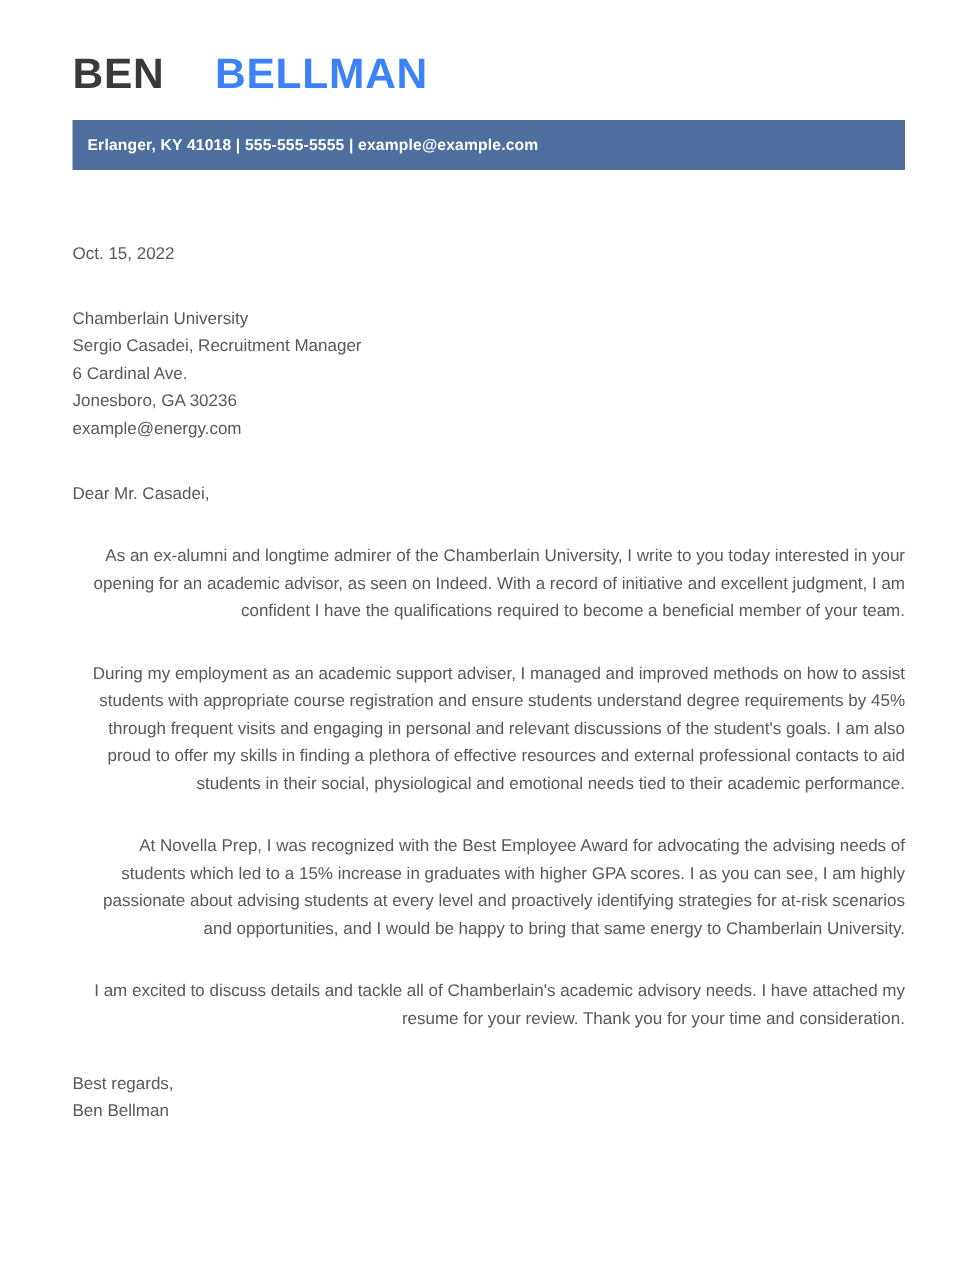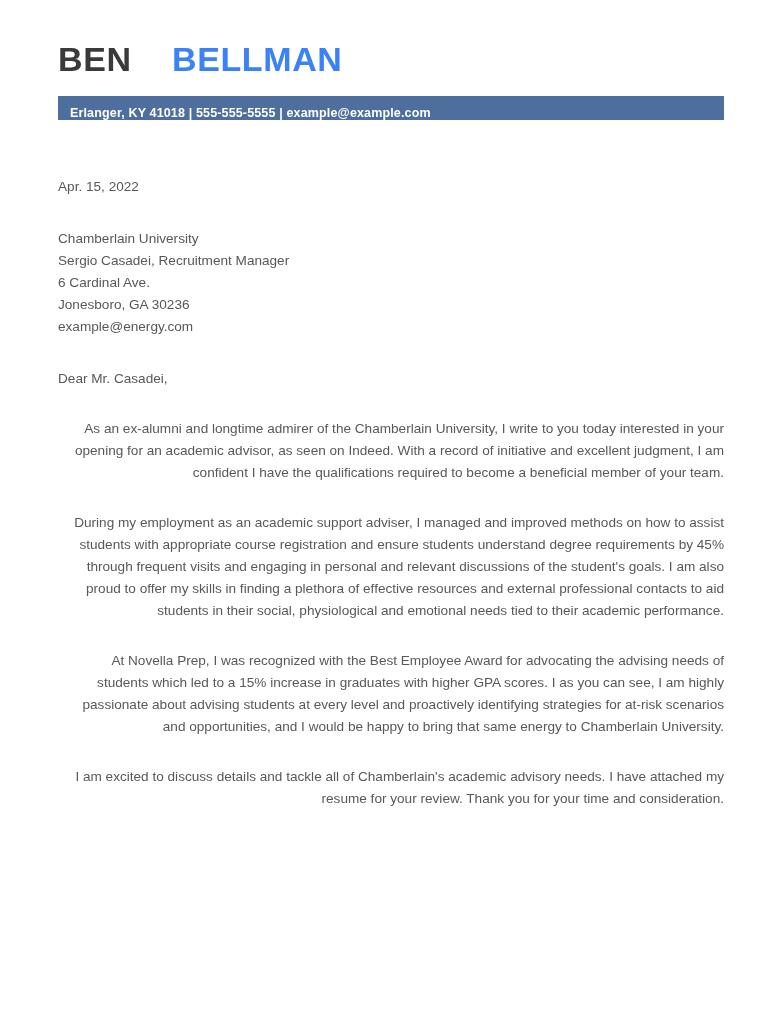--- a/index.html
+++ b/index.html
@@ -40,23 +40,23 @@
     font-weight: bold;
     letter-spacing: 0.6px;
     text-align: right;
   }
   .name-first { color: #3a3a3c; }
   .name-last  { color: #3b82f6; margin-left: 36px; }
 
   .contact-bar {
     margin-top: 20px;
     background: #4e6f9e;
-    height: 24px;
+    height: 40px;
     display: flex;
-    align-items: flex-end;
+    align-items: center;
     padding: 0 12px;
     box-sizing: border-box;
   }
   .contact-text {
     color: #ffffff;
     font-size: 12.5px;
     font-weight: bold;
     letter-spacing: 0.15px;
     white-space: nowrap;
   }
@@ -97,33 +97,37 @@
     <div class="name-block">
       <span class="name-first">BEN</span><span> </span><span class="name-last">BELLMAN</span>
     </div>
 
     <div class="contact-bar">
       <span class="contact-text">Erlanger, KY 41018  |  555-555-5555  |  example@example.com</span>
     </div>
 
     <div class="letter">
 
-      <div class="date">Apr. 15, 2022</div>
+      <div class="date">Oct. 15, 2022</div>
 
       <div class="recipient">
         <div>Chamberlain University</div>
         <div>Sergio Casadei, Recruitment Manager</div>
         <div>6 Cardinal Ave.</div>
         <div>Jonesboro, GA 30236</div>
         <div>example@energy.com</div>
       </div>
 
       <div class="salutation">Dear Mr. Casadei,</div>
 
       <div class="para">As an ex-alumni and longtime admirer of the Chamberlain University, I write to you today interested in your opening for an academic advisor, as seen on Indeed. With a record of initiative and excellent judgment, I am confident I have the qualifications required to become a beneficial member of your team.</div>
       <div class="para">During my employment as an academic support adviser, I managed and improved methods on how to assist students with appropriate course registration and ensure students understand degree requirements by 45% through frequent visits and engaging in personal and relevant discussions of the student's goals. I am also proud to offer my skills in finding a plethora of effective resources and external professional contacts to aid students in their social, physiological and emotional needs tied to their academic performance.</div>
       <div class="para">At Novella Prep, I was recognized with the Best Employee Award for advocating the advising needs of students which led to a 15% increase in graduates with higher GPA scores. I as you can see, I am highly passionate about advising students at every level and proactively identifying strategies for at-risk scenarios and opportunities, and I would be happy to bring that same energy to Chamberlain University.</div>
       <div class="para">I am excited to discuss details and tackle all of Chamberlain's academic advisory needs. I have attached my resume for your review. Thank you for your time and consideration.</div>
 
+      <div class="closing">
+        <div>Best regards,</div>
+        <div>Ben Bellman</div>
+      </div>
 
     </div>
   </div>
 </div>
 
 </body></html>

